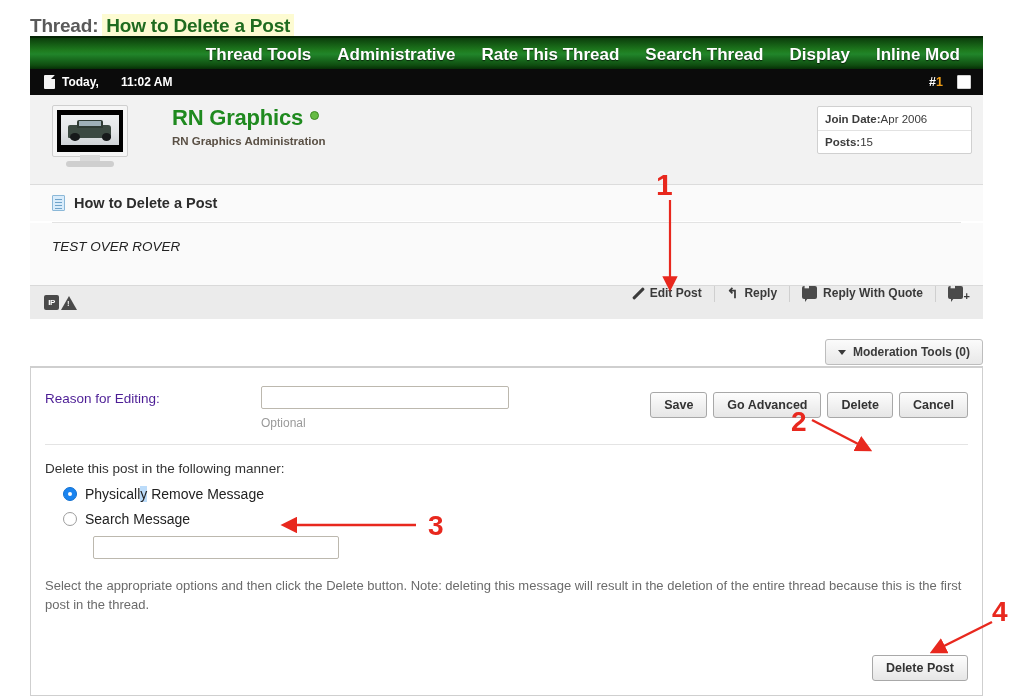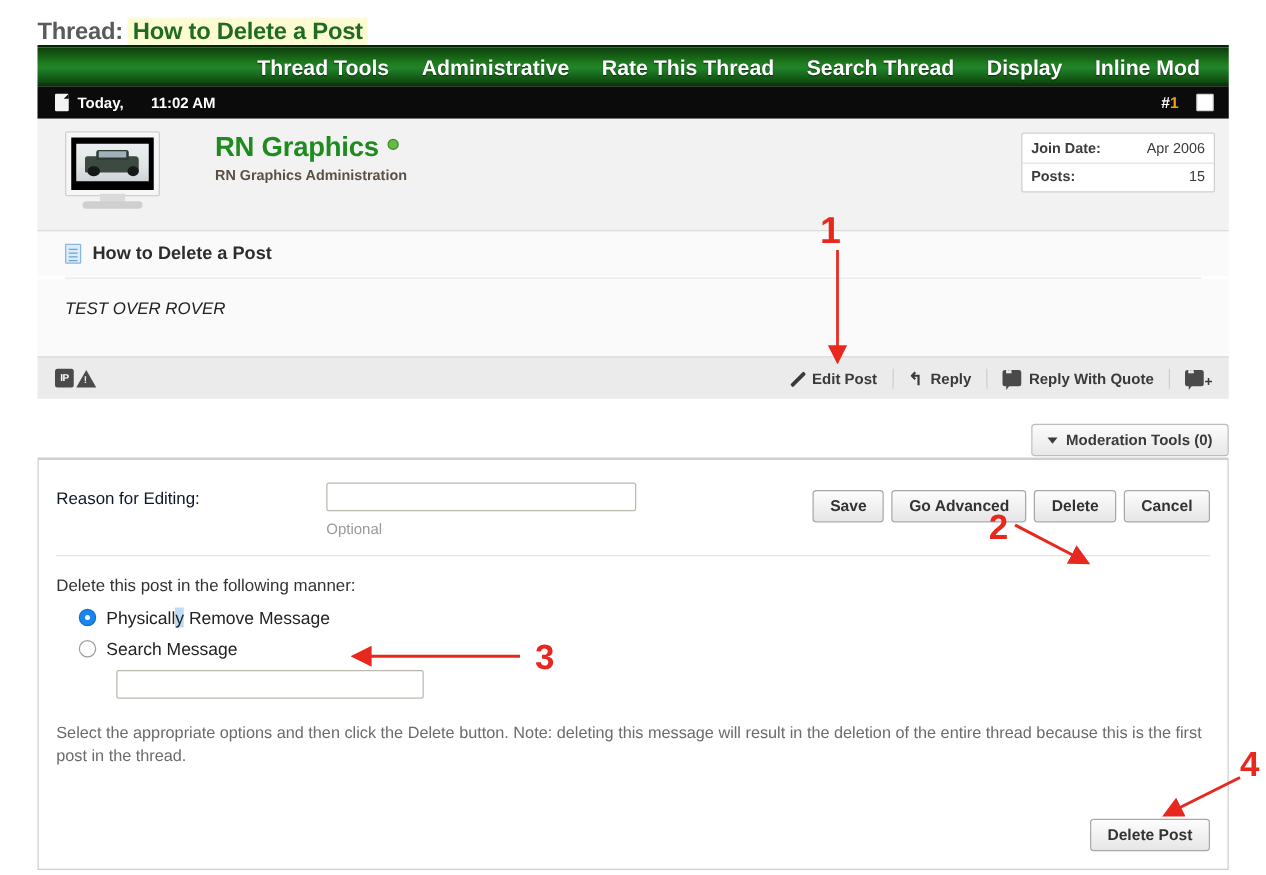--- a/index.html
+++ b/index.html
@@ -132,21 +132,21 @@
     vertical-align: 5px;
   }
   #usertitle {
     font-size: 11.5px; font-weight: bold; color: #5a5045; margin-top: 4px;
   }
   #stats-box {
     position: absolute; right: 11px; top: 11px; width: 155px;
     border: 1px solid #d0d0d0; background: #ffffff; border-radius: 2px;
   }
   #stats-box .row {
-    display: flex; justify-content: space-between; align-items: center;
+    display: flex; justify-content: flex-start; align-items: center;
     height: 23px; padding: 0 7px; font-size: 11.5px;
   }
   #stats-box .row + .row { border-top: 1px solid #e2e2e2; }
   #stats-box .k { font-weight: bold; color: #3b3b3b; }
   #stats-box .v { color: #3b3b3b; }
 
   
   #post-title-row {
     background: #fafafa; height: 37px; display: flex; align-items: center;
     padding-left: 22px; border-bottom: 1px solid #ffffff;
@@ -182,21 +182,21 @@
   .warn-ico {
     width: 0; height: 0; border-left: 8px solid transparent;
     border-right: 8px solid transparent; border-bottom: 14px solid #4a4a4a;
     position: relative; cursor: pointer;
   }
   .warn-ico:after {
     content: "!"; position: absolute; left: -2px; top: 3px; font-size: 8px;
     color: #ebebeb; font-weight: bold;
   }
   #toolbar-right {
-    position: absolute; right: 8px; display: flex; align-items: center; height: 34px;
+    position: absolute; right: 8px; display: flex; align-items: flex-start; height: 34px;
   }
   .tb-item {
     display: flex; align-items: center; gap: 6px;
     font-size: 12px; font-weight: bold; color: #3a3a3a;
     padding: 0 12px; cursor: pointer; white-space: nowrap;
   }
   .tb-sep { width: 1px; height: 16px; background: #cfcfcf; }
   .ico-pencil { width: 14px; height: 14px; position: relative; }
   .ico-pencil:before {
     content: ""; position: absolute; left: 1px; top: 6px; width: 15px; height: 3px;
@@ -241,21 +241,21 @@
     position: absolute; left: 30px; top: 366px; width: 953px; height: 330px;
     border: 1px solid #cfcfcf; border-top: 2px solid #cfcfcf; background: #ffffff;
   }
   #edit-inner { padding: 0 14px; }
 
   #reason-block {
     display: flex; align-items: flex-start; padding: 18px 0 14px 0;
     border-bottom: 1px solid #e4e4e4; position: relative; min-height: 72px;
   }
   #reason-label {
-    font-size: 13.5px; color: #0f172a; width: 216px; padding-top: 5px; font-weight: normal;
+    font-size: 13.5px; color: #4c1d95; width: 216px; padding-top: 5px; font-weight: normal;
   }
   #reason-field { display: flex; flex-direction: column; }
   #reason-input {
     width: 248px; height: 23px; border: 1px solid #bcb8ae;
     background: #fff; border-radius: 2px; font-size: 12px;
     padding: 0 5px; font-family: "Liberation Sans", sans-serif;
   }
   #reason-hint { font-size: 12px; color: #9a9a9a; margin-top: 7px; }
 
   #btn-row {

